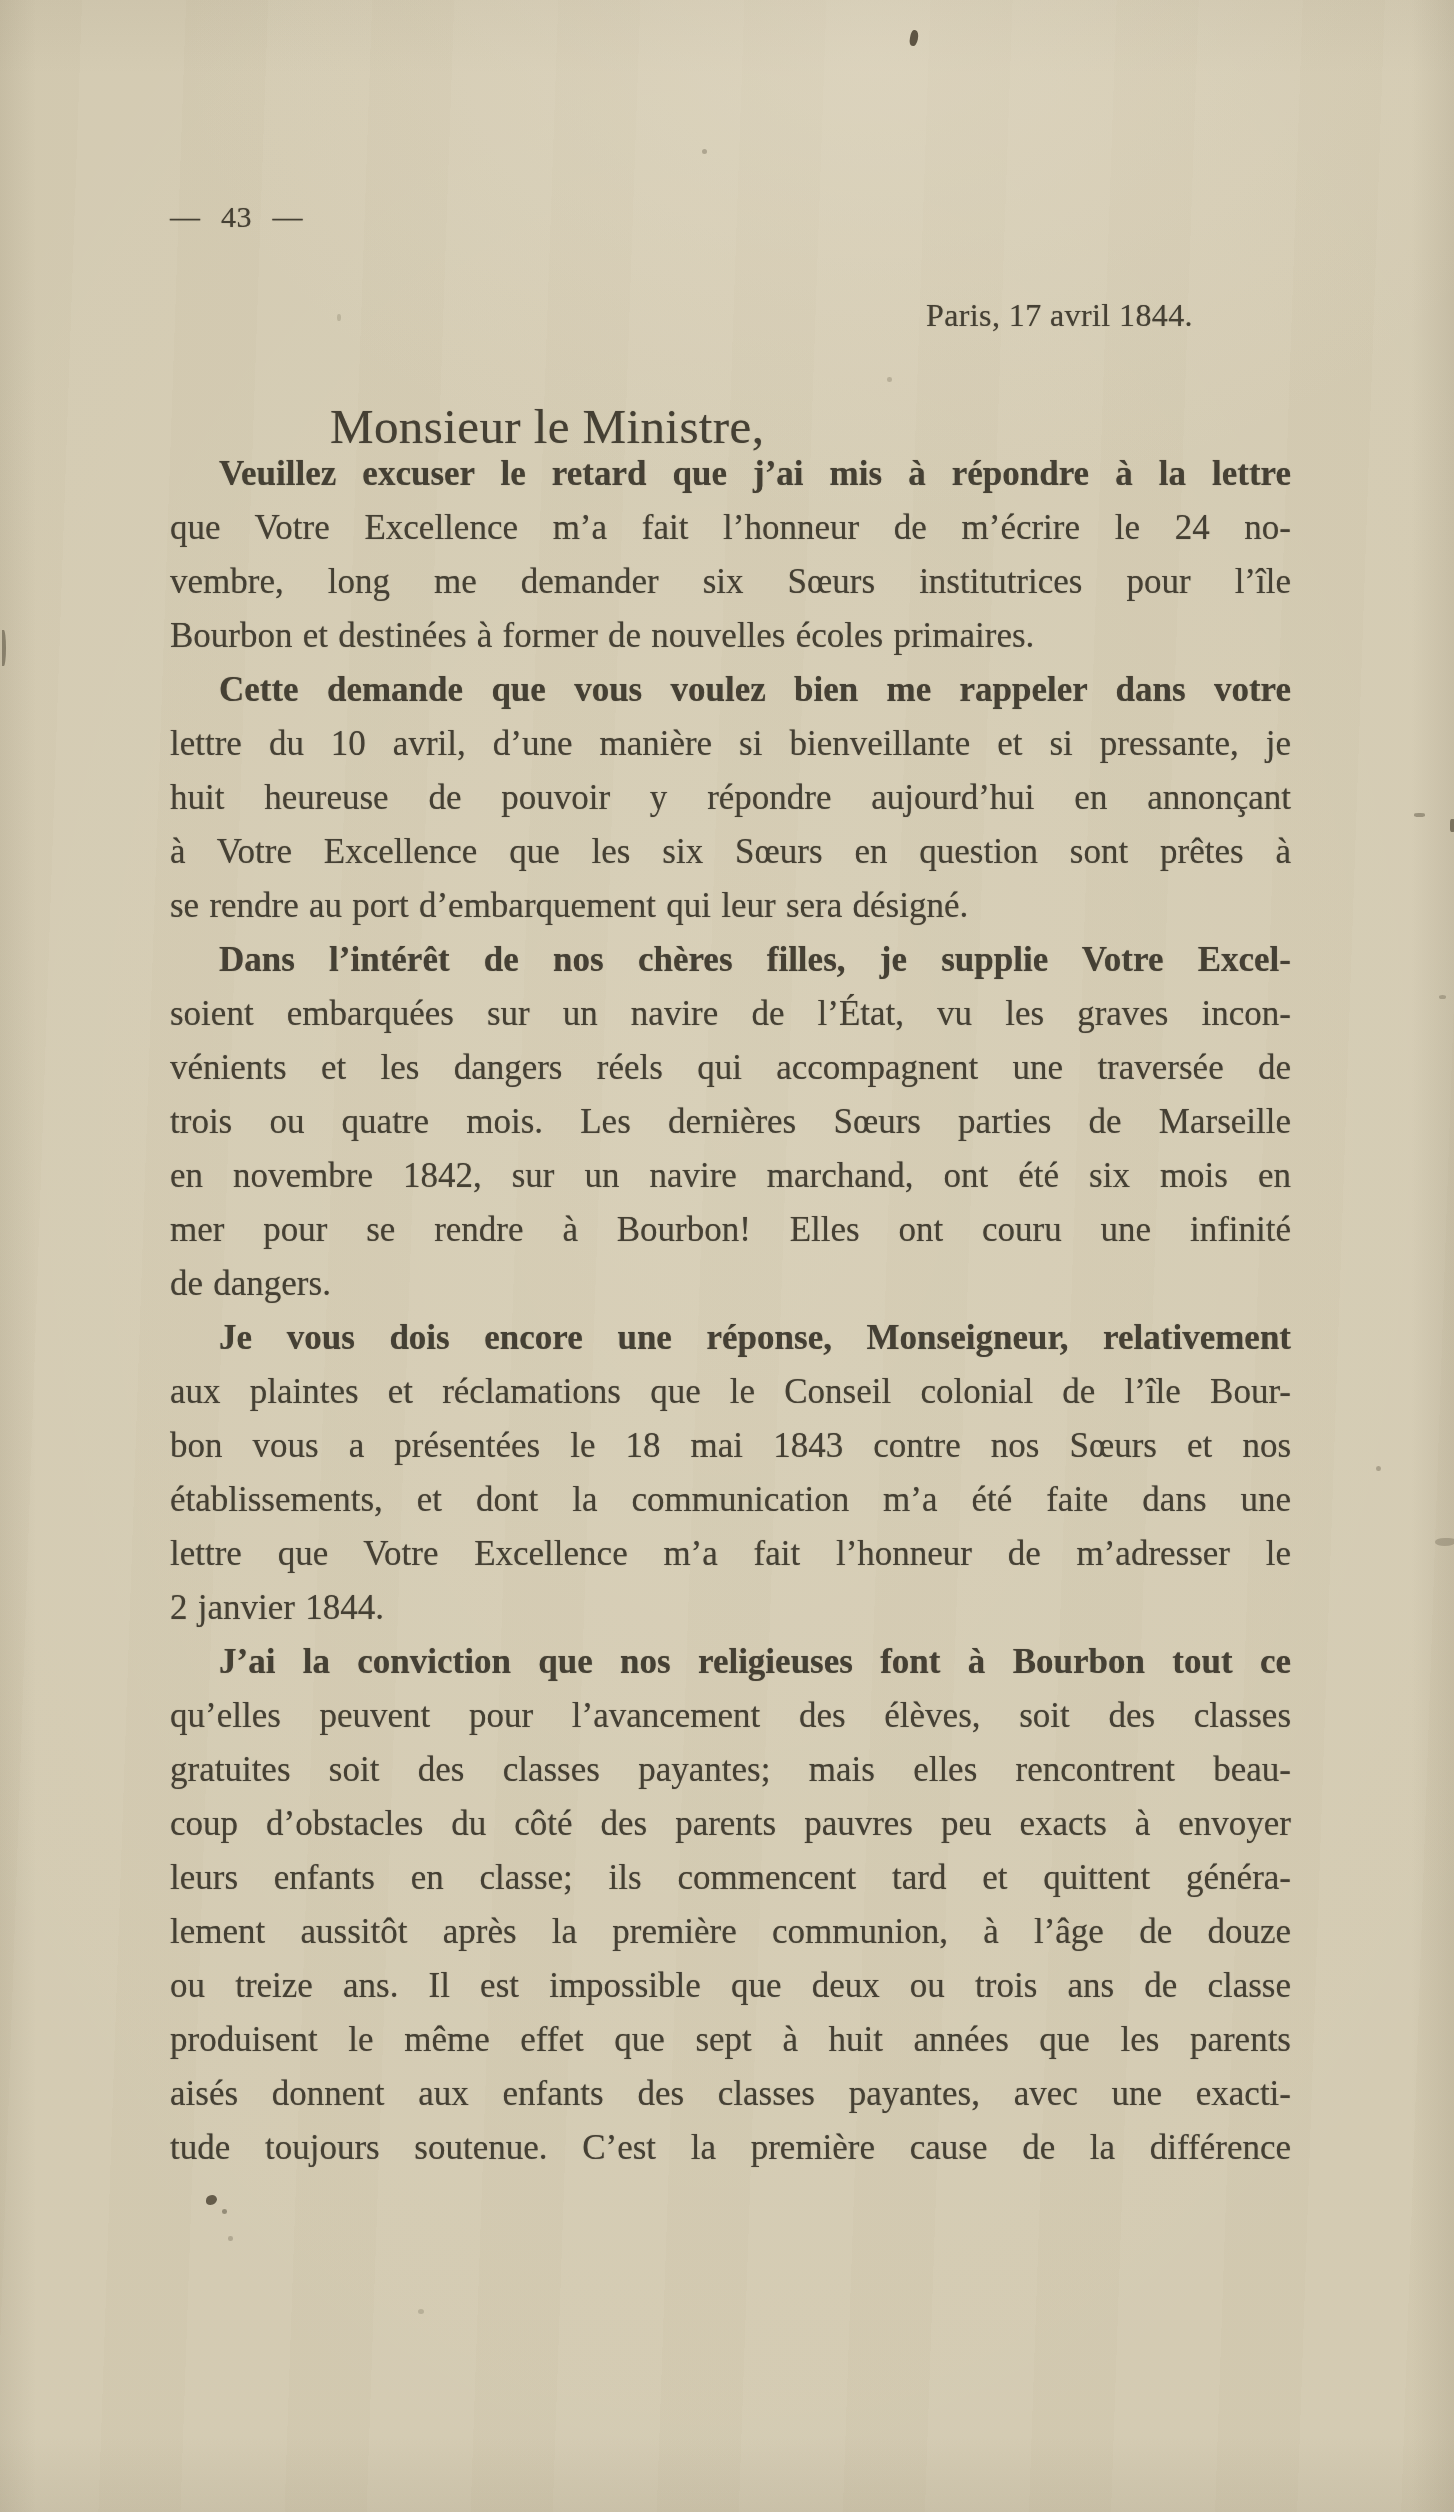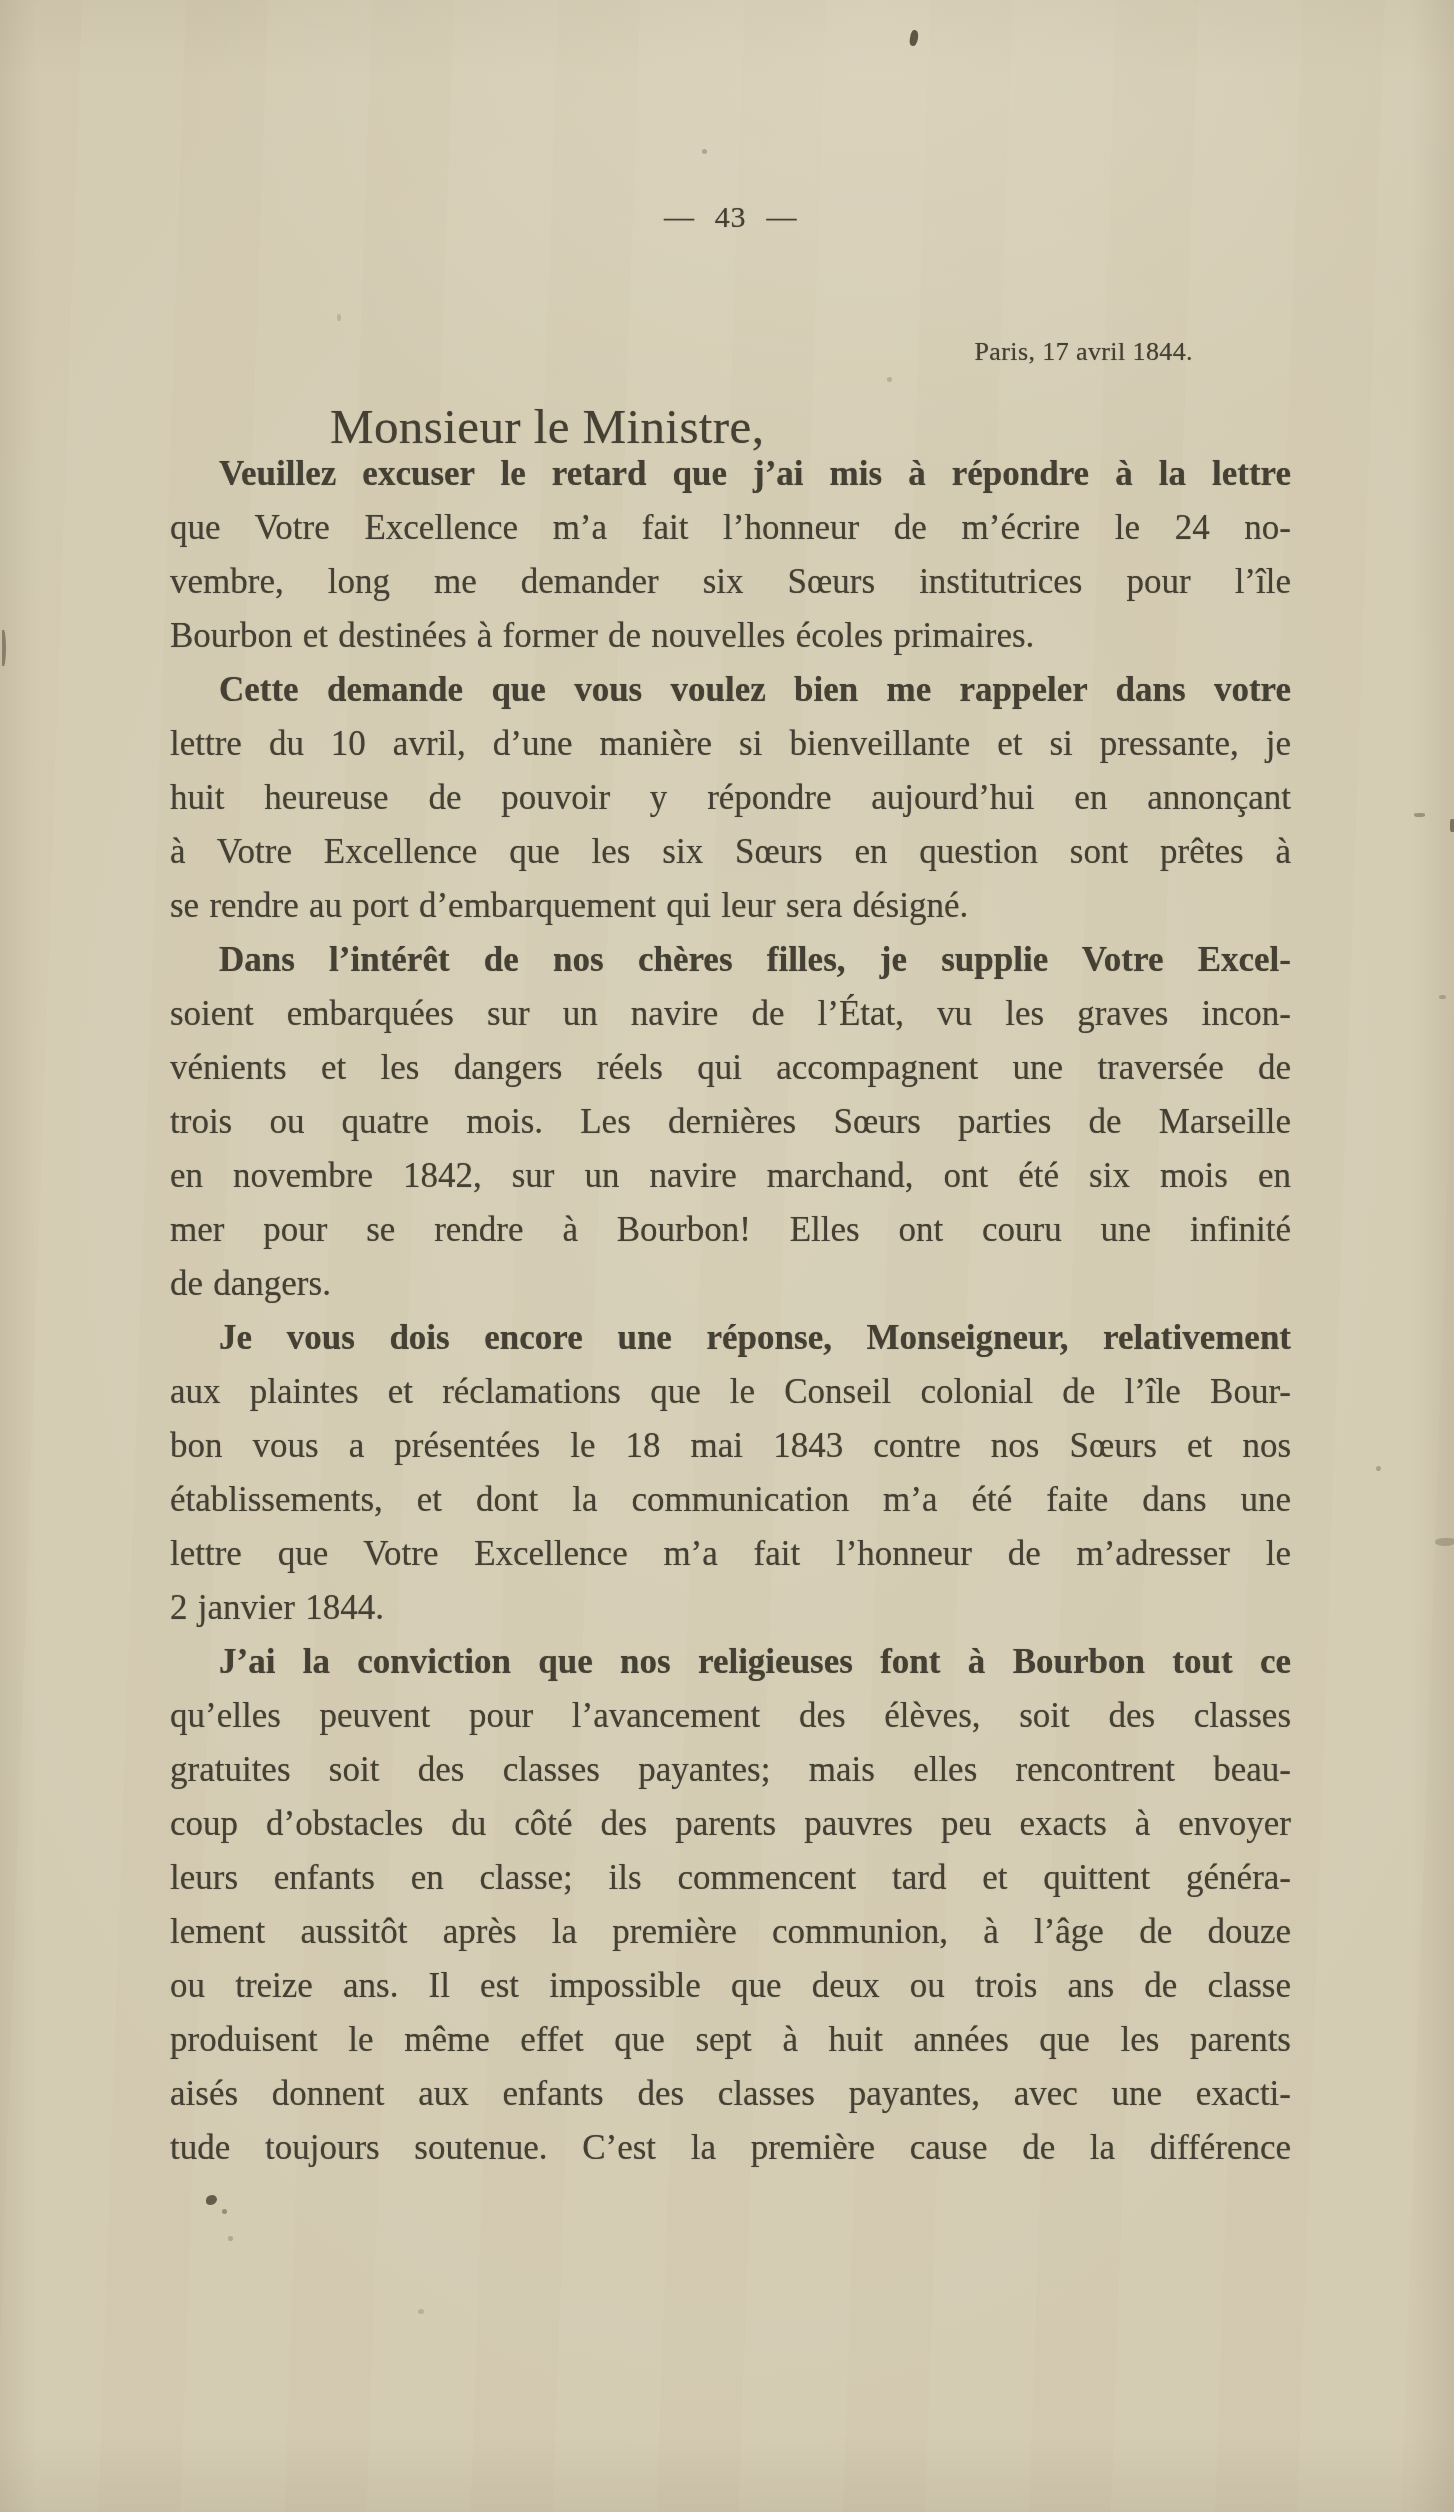--- a/index.html
+++ b/index.html
@@ -22,32 +22,30 @@
     font-family: "Liberation Serif", "DejaVu Serif", serif;
     color: var(--ink);
   }
   .ink {
     text-shadow: 0 0 1px rgba(62,56,45,.55);
     filter: blur(0.2px);
   }
   .pagenum {
     position: absolute;
     left: 170px; top: 200px; width: 1121px;
-    text-align: center;
     font-size: 30px;
     word-spacing: 12px;
     letter-spacing: 0.7px;
   }
   .dateline {
     position: absolute;
     left: 671px; top: 297px; width: 522px;
     text-align: right;
-    font-size: 26px;
+    font-size: 32px;
     letter-spacing: 0.4px;
-    margin-top: 40px;
   }
   .salutation {
     position: absolute;
     left: 330px; top: 359px;
     font-size: 49px;
     letter-spacing: 0.4px;
     margin-top: 39px;
   }
   .body {
     position: absolute;

